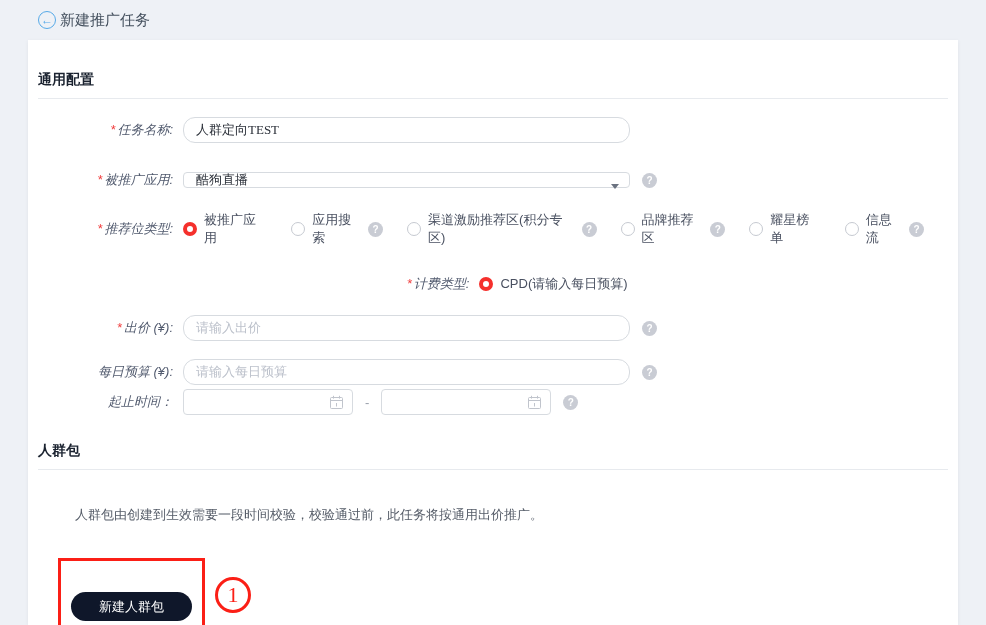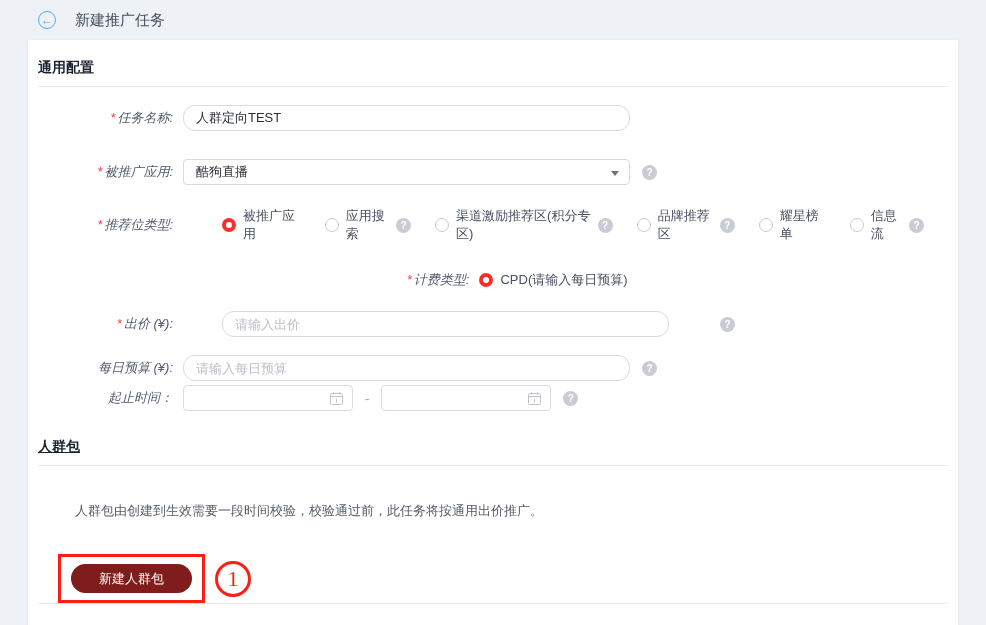--- a/index.html
+++ b/index.html
@@ -9,44 +9,44 @@
     font-family:"Liberation Sans","DejaVu Sans",sans-serif;
     font-size:13px; color:#515a6e;
   }
   
   .topbar { height:40px; display:flex; align-items:center; padding-left:38px; }
   .back-icon {
     width:18px; height:18px; border:1px solid #57aae8; border-radius:50%;
     color:#57aae8; font-size:12px; line-height:16px; text-align:center;
     flex:none; cursor:pointer;
   }
-  .page-title { margin-left:19px; font-size:15px; color:#44505e; }
+  .page-title { margin-left:4px; font-size:15px; color:#44505e; }
 
   
   .card {
     margin:0 28px; height:585px; background:#fff;
-    padding:4px 10px; box-shadow:0 1px 4px rgba(0,0,0,0.06);
+    padding:16px 10px; box-shadow:0 1px 4px rgba(0,0,0,0.06);
   }
   .section-h {
     font-size:14px; font-weight:700; color:#1b2330;
     padding:15px 0 9px; border-bottom:1px solid #e7eaee;
   }
 
   
   .row { display:flex; align-items:center; }
   .label { width:145px; padding-right:10px; text-align:right; flex:none; color:#515a6e;font-style:italic; }
   .star { color:#f03e3e; margin-right:2px; }
   .text-input {
     width:447px; height:26px; border:1px solid #d7dbe0; border-radius:12px;
     padding:0 12px; font-size:13px; color:#2a2f38; background:#fff; outline:none;
-    font-family:Liberation Sans, sans-serif;
+    font-family:Liberation Serif, serif;
   }
   .text-input::placeholder { color:#bcc1cb; }
   .select-box {
-    position:relative; width:447px; height:26px; border:1px solid #d7dbe0;
+    position:relative; width:447px; height:16px; border:1px solid #d7dbe0;
     border-radius:4px; padding:0 26px 0 12px; display:flex; align-items:center;
     color:#2a2f38; background:#fff; cursor:pointer;
   }
   .caret {
     position:absolute; right:10px; top:11px; width:0; height:0;
     border-left:4px solid transparent; border-right:4px solid transparent;
     border-top:5px solid #6b7280;
   }
   .help-icon {
     width:15px; height:15px; border-radius:50%; background:#c9ccd4; color:#fff;
@@ -67,34 +67,35 @@
     display:flex; align-items:center; justify-content:flex-end;
     padding:0 8px; background:#fff; cursor:pointer;
   }
   .range-sep { margin:0 12px; color:#99a0ab; }
 
   .note { margin:36px 0 0 37px; color:#555c68;font-family:Liberation Serif, serif; }
 
   .annot-row { display:flex; align-items:center; margin:34px 0 0 20px; }
   .annot-rect { border:3px solid #fb1f16; padding:7px 10px; display:inline-block; }
   .create-btn {
-    width:121px; height:29px; border:none; border-radius:15px; background:#7f1d1d;
+    width:121px; height:29px; border:none; border-radius:15px; background:#0f172a;
     color:#fff; font-size:13px; cursor:pointer;
     font-family:"Liberation Sans","DejaVu Sans",sans-serif;
+    margin-top:24px;
   }
   .annot-circle {
     width:36px; height:36px; border:3px solid #fb1f16; border-radius:50%;
     color:#fb1f16; font-size:22px; display:flex; align-items:center;
     justify-content:center; margin-left:10px;
     font-family:"Liberation Serif","DejaVu Serif",serif;
   }
   .divider { border-top:1px solid #e7eaee; }
 
-  .mt18{margin-top:18px;} .mt16{margin-top:28px;} .mt22{margin-top:22px;gap:39px;}
-  .mt28{margin-top:28px;justify-content:center;} .mt14{margin-top:4px;} .mt12{margin-top:12px;text-decoration:underline;}
+  .mt18{margin-top:18px;} .mt16{margin-top:28px;} .mt22{margin-top:22px;}
+  .mt28{margin-top:28px;justify-content:center;} .mt14{margin-top:4px;} .mt12{margin-top:12px;}
   .cal-icon{flex:none; display:block;}
 </style>
 </head>
 <body>
 
 <div class="topbar">
   <span class="back-icon">←</span>
   <span class="page-title">新建推广任务</span>
 </div>
 

